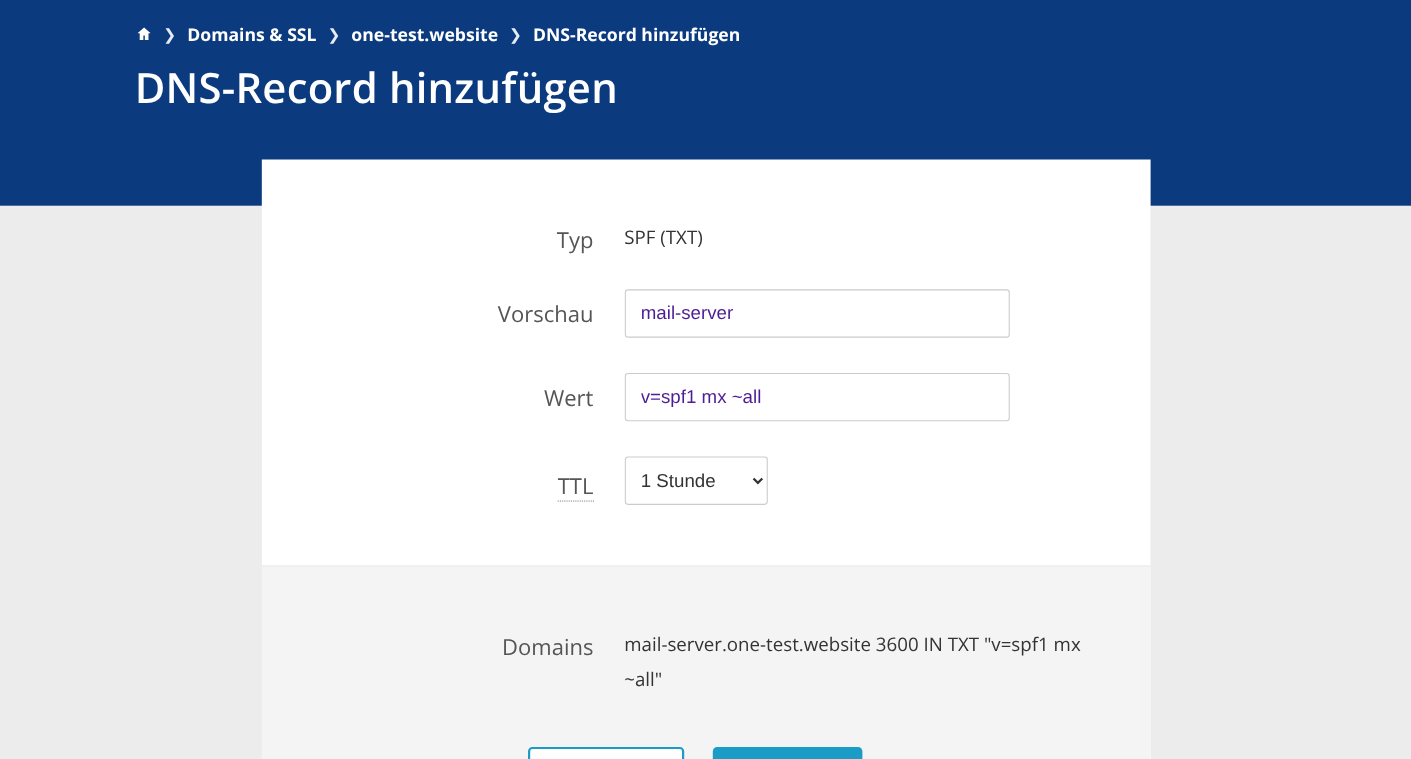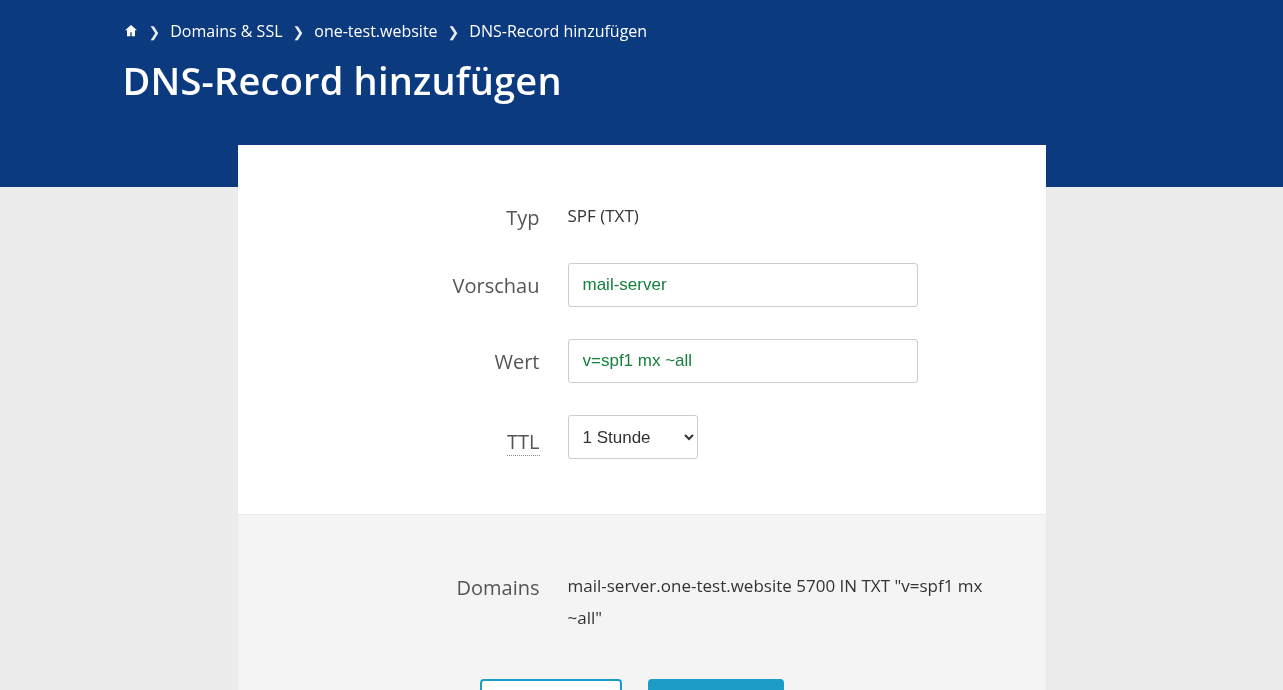--- a/index.html
+++ b/index.html
@@ -20,21 +20,21 @@
     margin: 0 auto;
     padding: 20px 0 0 6px;
     color: #fff;
   }
   .breadcrumb {
     display: flex;
     align-items: center;
     gap: 10px;
     font-size: 16px;
   }
-  .breadcrumb a, .breadcrumb span.link { color: #fff; text-decoration: none; }
+  .breadcrumb a, .breadcrumb span.link { color: #fff; text-decoration: none; font-weight: bold; }
   .breadcrumb .sep { color: #fff; opacity: 0.9; font-size: 14px; }
   .breadcrumb .home-icon svg { width: 16px; height: 16px; fill: #fff; display:block; }
   .page-title {
     font-size: 38px;
     font-weight: 600;
     margin-top: 12px;
     letter-spacing: 0.2px;
   }
   .card {
     max-width: 808px;
@@ -71,21 +71,21 @@
     color: #333;
   }
   .static-value { padding-top: 9px; display:inline-block; }
   input[type=text] {
     width: 350px;
     height: 44px;
     border: 1px solid #ccc;
     border-radius: 3px;
     padding: 0 14px;
     font-size: 17px;
-    color: #15803d;
+    color: #4c1d95;
     background:#fff;
   }
   select {
     width: 130px;
     height: 44px;
     border: 1px solid #ccc;
     border-radius: 3px;
     padding: 0 10px;
     font-size: 17px;
     color: #333;
@@ -162,21 +162,21 @@
           <option>1 Stunde</option>
         </select>
       </div>
     </div>
   </div>
 
   <div class="card-footer">
     <div class="row" style="margin-bottom:0">
       <div class="label-col">Domains</div>
       <div class="field-col">
-        <div class="preview-text">mail-server.one-test.website  5700  IN  TXT "v=spf1 mx ~all"</div>
+        <div class="preview-text">mail-server.one-test.website  3600  IN  TXT "v=spf1 mx ~all"</div>
       </div>
     </div>
     <div class="btns">
       <div class="spacer"></div>
       <button class="btn-cancel">Abbrechen</button>
       <button class="btn-save">Speichern</button>
     </div>
   </div>
 </div>
 

